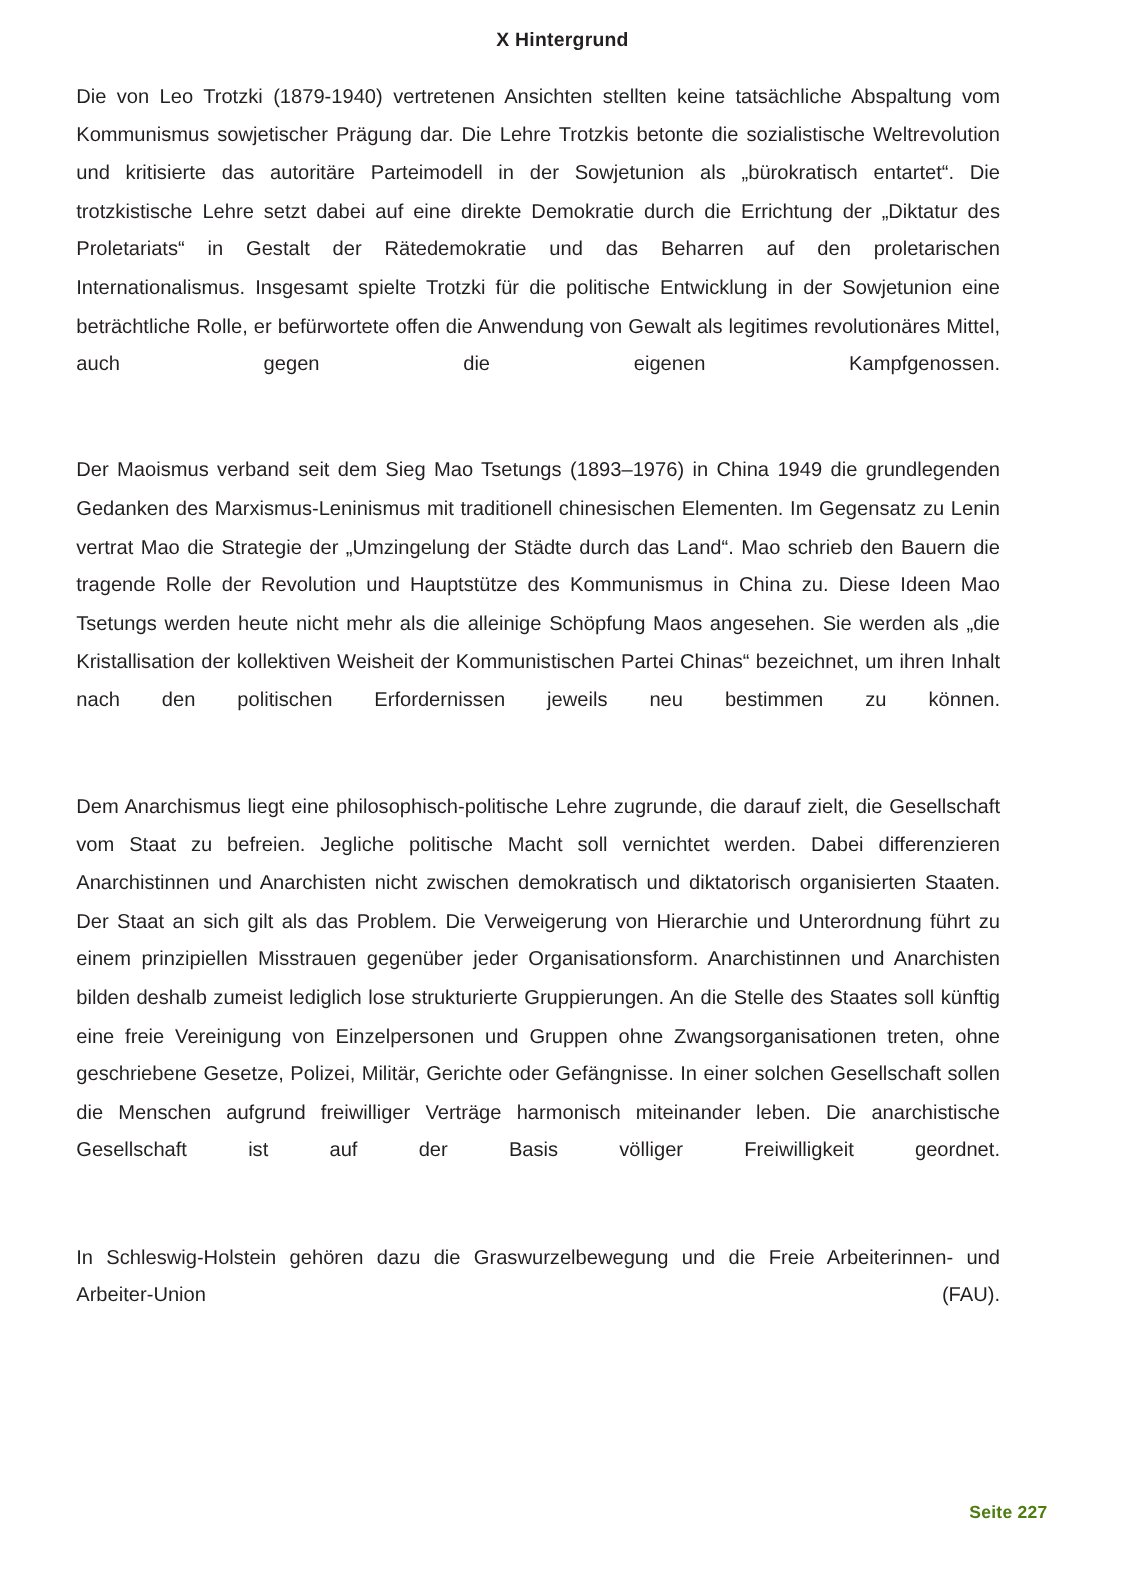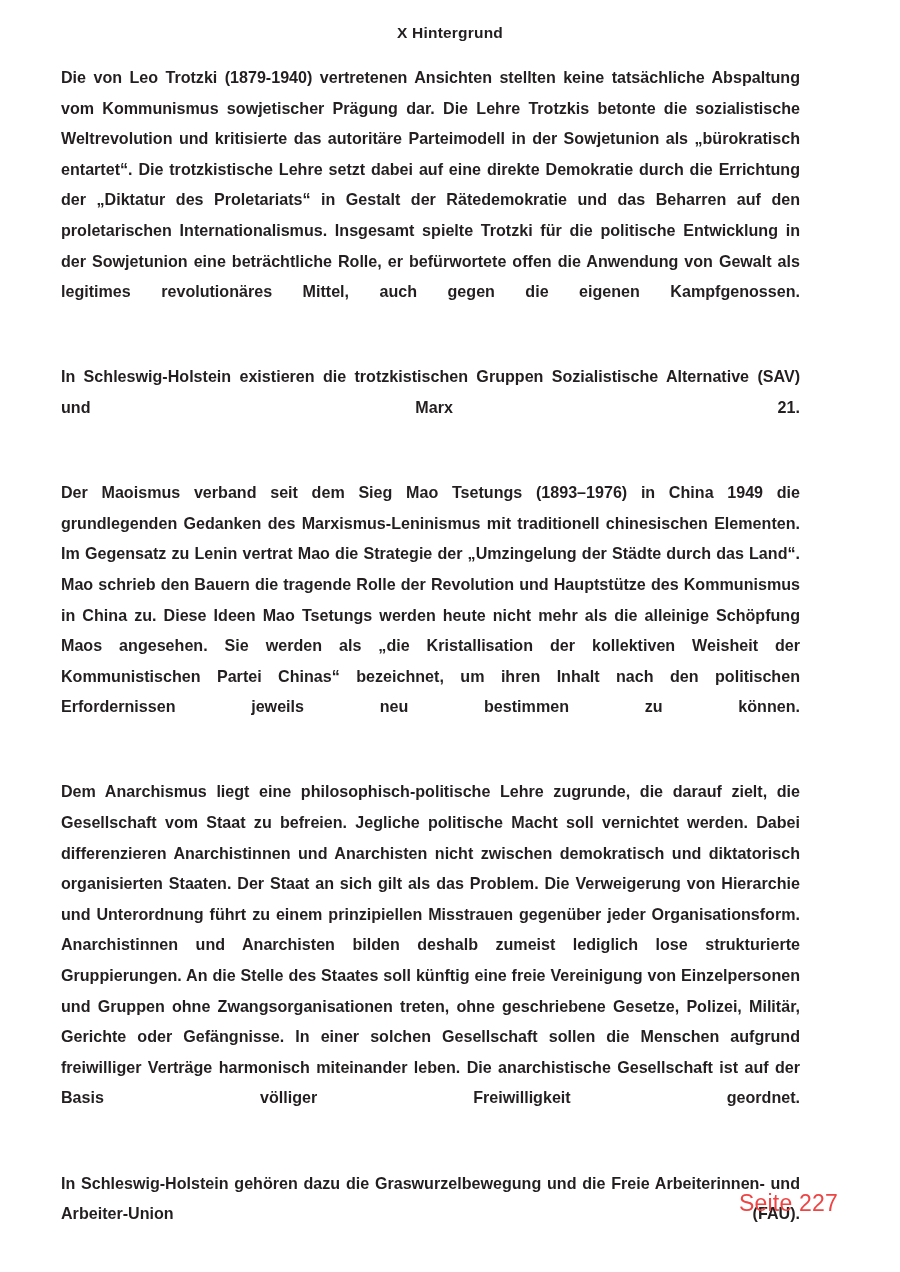--- a/index.html
+++ b/index.html
@@ -40,50 +40,49 @@
   }
   p.para {
     margin: 0 0 24px 0;
     font-size: 16.1px;
     line-height: 30.6px;
     text-align: justify;
     text-justify: inter-word;
     color: #231f20;
     hyphens: none;
     word-spacing: 0.2px;
-    font-weight: bold;
   }
   p.para:last-child {
     margin-bottom: 0;
   }
   
   p.para::after {
     content: "";
     display: inline-block;
     width: 100%;
   }
   .folio {
     position: absolute;
     right: 62px;
     bottom: 55px;
-    font-size: 23px;
-    color: #ef4444;
+    font-size: 14px;
+    color: #4d7c0f;
     letter-spacing: 0.2px;
+    font-weight: bold;
   }
 </style>
 </head>
 <body>
 
 <div class="page">
 
   <div class="running-head">X Hintergrund</div>
 
   <div class="content">
     <p class="para">Die von Leo Trotzki (1879-1940) vertretenen Ansichten stellten keine tatsächliche Abspaltung vom Kommunismus sowjetischer Prägung dar. Die Lehre Trotzkis betonte die sozialistische Weltrevolution und kritisierte das autoritäre Parteimodell in der Sowjetunion als „bürokratisch entartet“. Die trotzkistische Lehre setzt dabei auf eine direkte Demokratie durch die Errichtung der „Diktatur des Proletariats“ in Gestalt der Rätedemokratie und das Beharren auf den proletarischen Internationalismus. Insgesamt spielte Trotzki für die politische Entwicklung in der Sowjetunion eine beträchtliche Rolle, er befürwortete offen die Anwendung von Gewalt als legitimes revolutionäres Mittel, auch gegen die eigenen Kampfgenossen.</p>
-    <p class="para">In Schleswig-Holstein existieren die trotzkistischen Gruppen Sozialistische Alternative (SAV) und Marx 21.</p>
     <p class="para">Der Maoismus verband seit dem Sieg Mao Tsetungs (1893–1976) in China 1949 die grundlegenden Gedanken des Marxismus-Leninismus mit traditionell chinesischen Elementen. Im Gegensatz zu Lenin vertrat Mao die Strategie der „Umzingelung der Städte durch das Land“. Mao schrieb den Bauern die tragende Rolle der Revolution und Hauptstütze des Kommunismus in China zu. Diese Ideen Mao Tsetungs werden heute nicht mehr als die alleinige Schöpfung Maos angesehen. Sie werden als „die Kristallisation der kollektiven Weisheit der Kommunistischen Partei Chinas“ bezeichnet, um ihren Inhalt nach den politischen Erfordernissen jeweils neu bestimmen zu können.</p>
     <p class="para">Dem Anarchismus liegt eine philosophisch-politische Lehre zugrunde, die darauf zielt, die Gesellschaft vom Staat zu befreien. Jegliche politische Macht soll vernichtet werden. Dabei differenzieren Anarchistinnen und Anarchisten nicht zwischen demokratisch und diktatorisch organisierten Staaten. Der Staat an sich gilt als das Problem. Die Verweigerung von Hierarchie und Unterordnung führt zu einem prinzipiellen Misstrauen gegenüber jeder Organisationsform. Anarchistinnen und Anarchisten bilden deshalb zumeist lediglich lose strukturierte Gruppierungen. An die Stelle des Staates soll künftig eine freie Vereinigung von Einzelpersonen und Gruppen ohne Zwangsorganisationen treten, ohne geschriebene Gesetze, Polizei, Militär, Gerichte oder Gefängnisse. In einer solchen Gesellschaft sollen die Menschen aufgrund freiwilliger Verträge harmonisch miteinander leben. Die anarchistische Gesellschaft ist auf der Basis völliger Freiwilligkeit geordnet.</p>
     <p class="para">In Schleswig-Holstein gehören dazu die Graswurzelbewegung und die Freie Arbeiterinnen- und Arbeiter-Union (FAU).</p>
   </div>
 
   <div class="folio">Seite 227</div>
 
 </div>
 
 </body></html>

